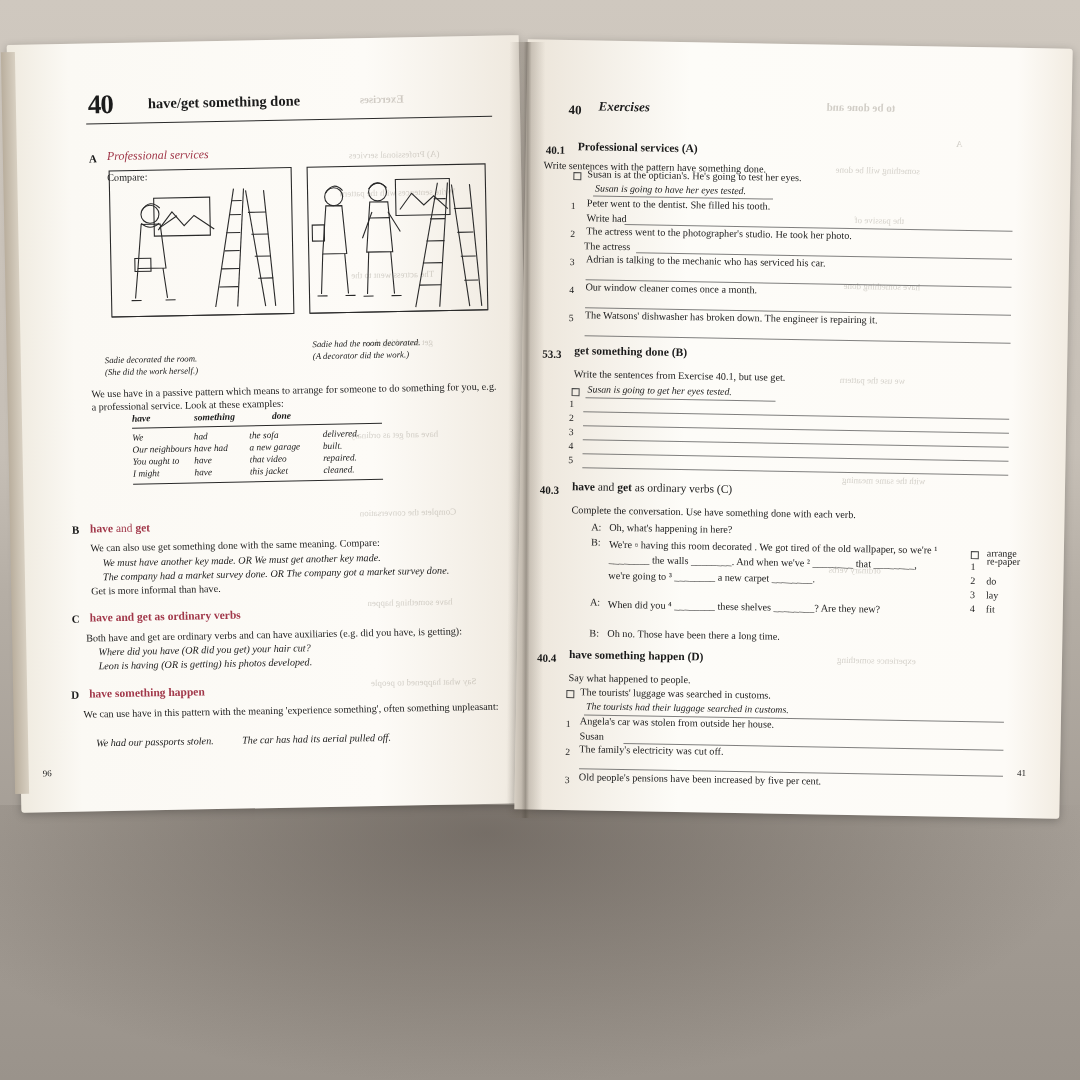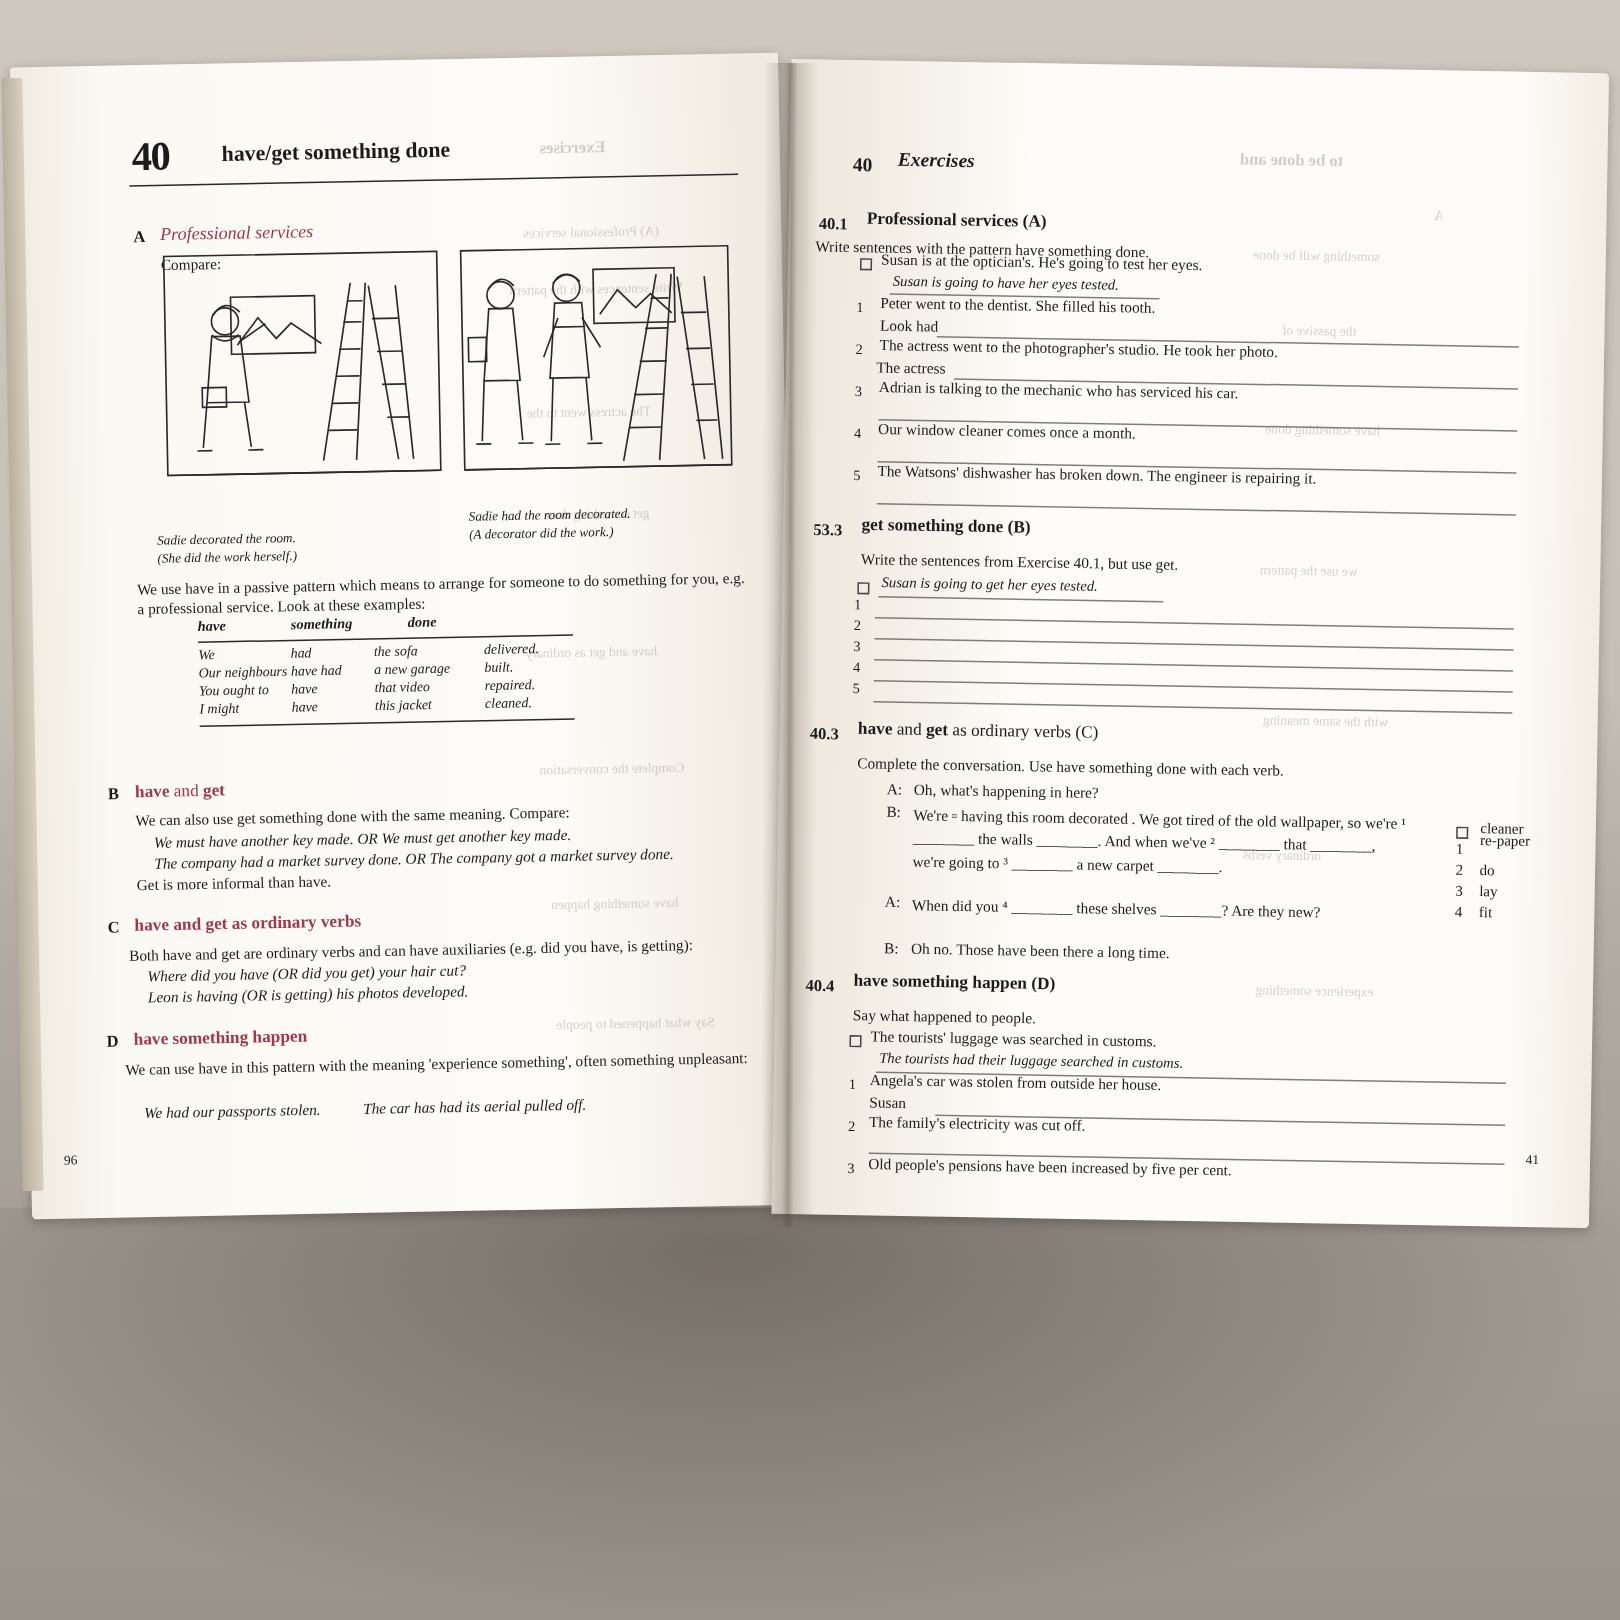--- a/index.html
+++ b/index.html
@@ -289,21 +289,21 @@
         <div class="exno" style="left:20px;top:104px;">40.1</div>
         <div class="qhead" style="left:52px;top:100px;">Professional services (A)</div>
         <div class="instr" style="left:18px;top:120px;">Write sentences with the pattern have something done.</div>
         <div class="box" style="left:48px;top:132px;"></div>
         <div class="q" style="left:62px;top:128px;">Susan is at the optician's. He's going to test her eyes.</div>
         <div class="ans" style="left:70px;top:142px;">Susan is going to have her eyes tested.</div>
         <div class="ruleline" style="left:68px;top:155px;width:180px;"></div>
 
         <div class="num" style="left:46px;top:160px;">1</div>
         <div class="q" style="left:62px;top:157px;">Peter went to the dentist. She filled his tooth.</div>
-        <div class="q" style="left:62px;top:172px;">Look had</div>
+        <div class="q" style="left:62px;top:172px;">Write had</div>
         <div class="ruleline" style="left:100px;top:183px;width:388px;"></div>
 
         <div class="num" style="left:46px;top:188px;">2</div>
         <div class="q" style="left:62px;top:185px;">The actress went to the photographer's studio. He took her photo.</div>
         <div class="q" style="left:60px;top:200px;">The actress</div>
         <div class="ruleline" style="left:112px;top:211px;width:376px;"></div>
 
         <div class="num" style="left:46px;top:216px;">3</div>
         <div class="q" style="left:62px;top:213px;">Adrian is talking to the mechanic who has serviced his car.</div>
         <div class="ruleline" style="left:62px;top:239px;width:426px;"></div>
@@ -349,21 +349,21 @@
         <div class="q" style="left:72px;top:496px;">B:</div>
         <div class="q" style="left:90px;top:496px;width:330px;line-height:1.5;">We're ▫ having this room decorated . We got tired of the old wallpaper, so we're ¹ ________ the walls ________. And when we've ² ________ that ________, we're going to ³ ________ a new carpet ________.</div>
 
         <div class="q" style="left:72px;top:556px;">A:</div>
         <div class="q" style="left:90px;top:556px;width:330px;line-height:1.5;">When did you ⁴ ________ these shelves ________?  Are they new?</div>
 
         <div class="q" style="left:72px;top:587px;">B:</div>
         <div class="q" style="left:90px;top:587px;">Oh no. Those have been there a long time.</div>
 
         <div class="box" style="left:452px;top:504px;"></div>
-        <div class="wordcol" style="left:468px;top:500px;">cleaner</div>
+        <div class="wordcol" style="left:468px;top:500px;">arrange</div>
         <div class="wordcol" style="left:452px;top:514px;">1</div>
         <div class="wordcol" style="left:468px;top:508px;">re-paper</div>
         <div class="wordcol" style="left:452px;top:528px;">2</div>
         <div class="wordcol" style="left:468px;top:528px;">do</div>
         <div class="wordcol" style="left:452px;top:542px;">3</div>
         <div class="wordcol" style="left:468px;top:542px;">lay</div>
         <div class="wordcol" style="left:452px;top:556px;">4</div>
         <div class="wordcol" style="left:468px;top:556px;">fit</div>
 
         <div class="exno" style="left:20px;top:612px;">40.4</div>

